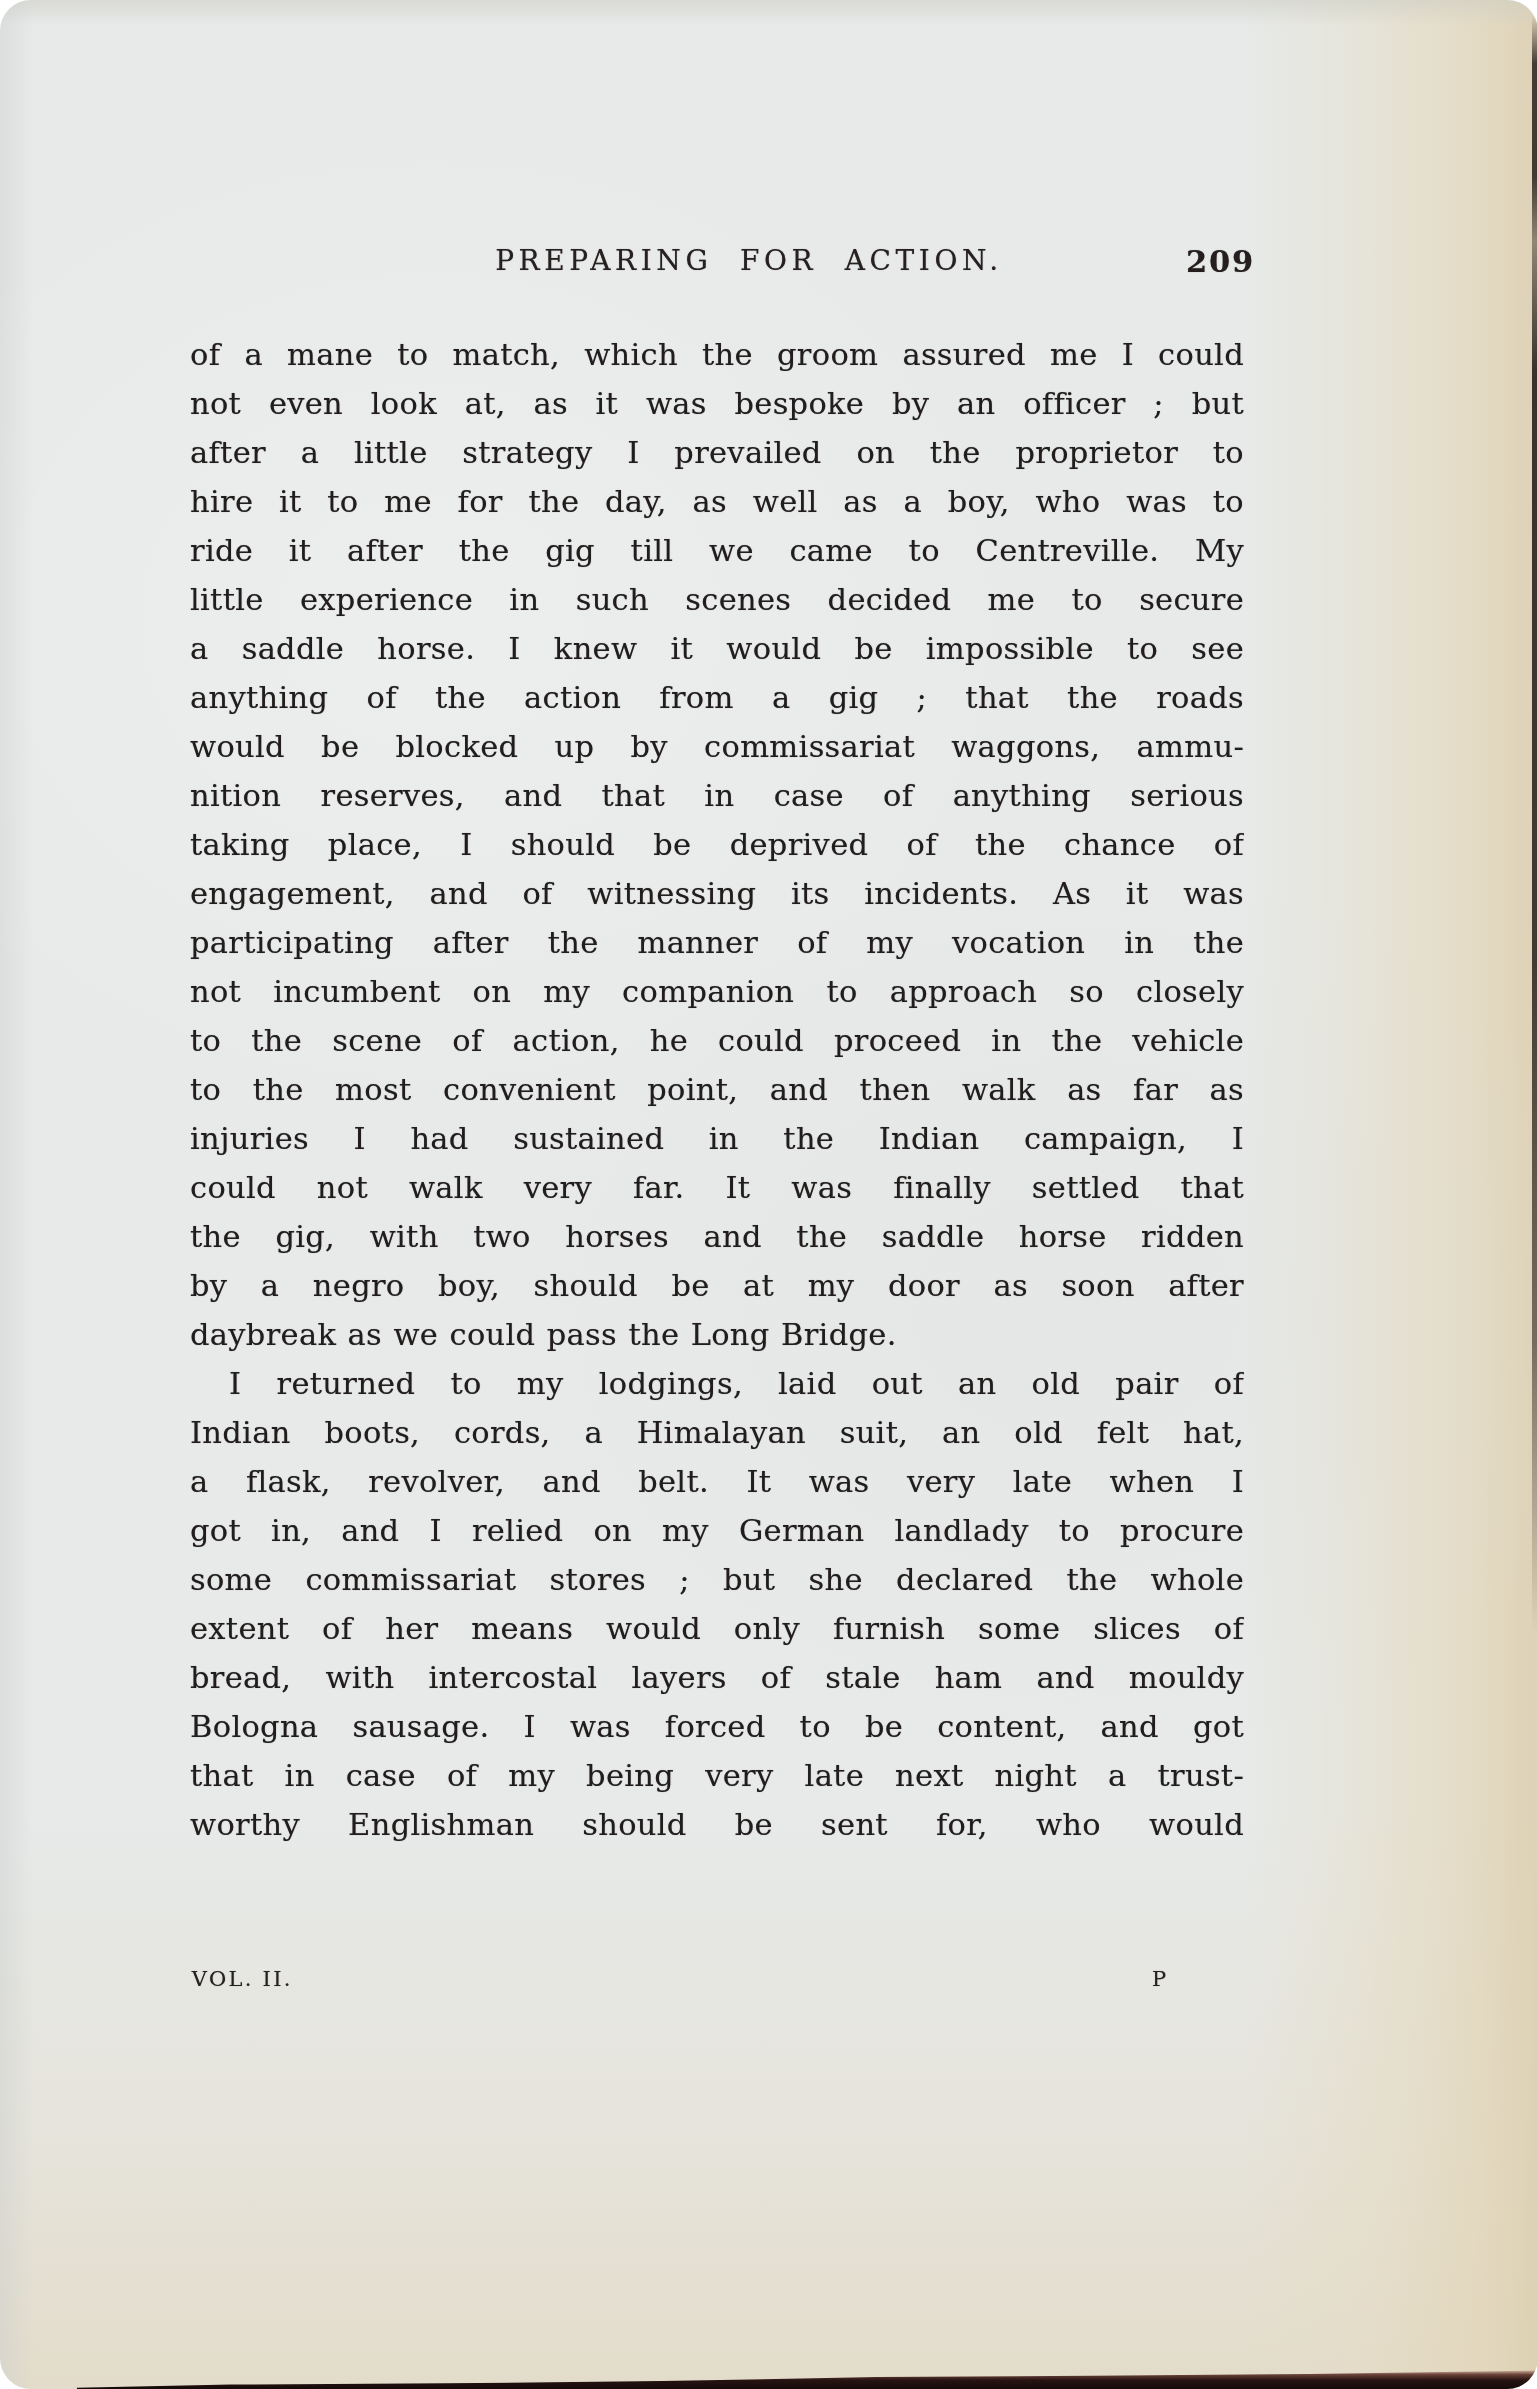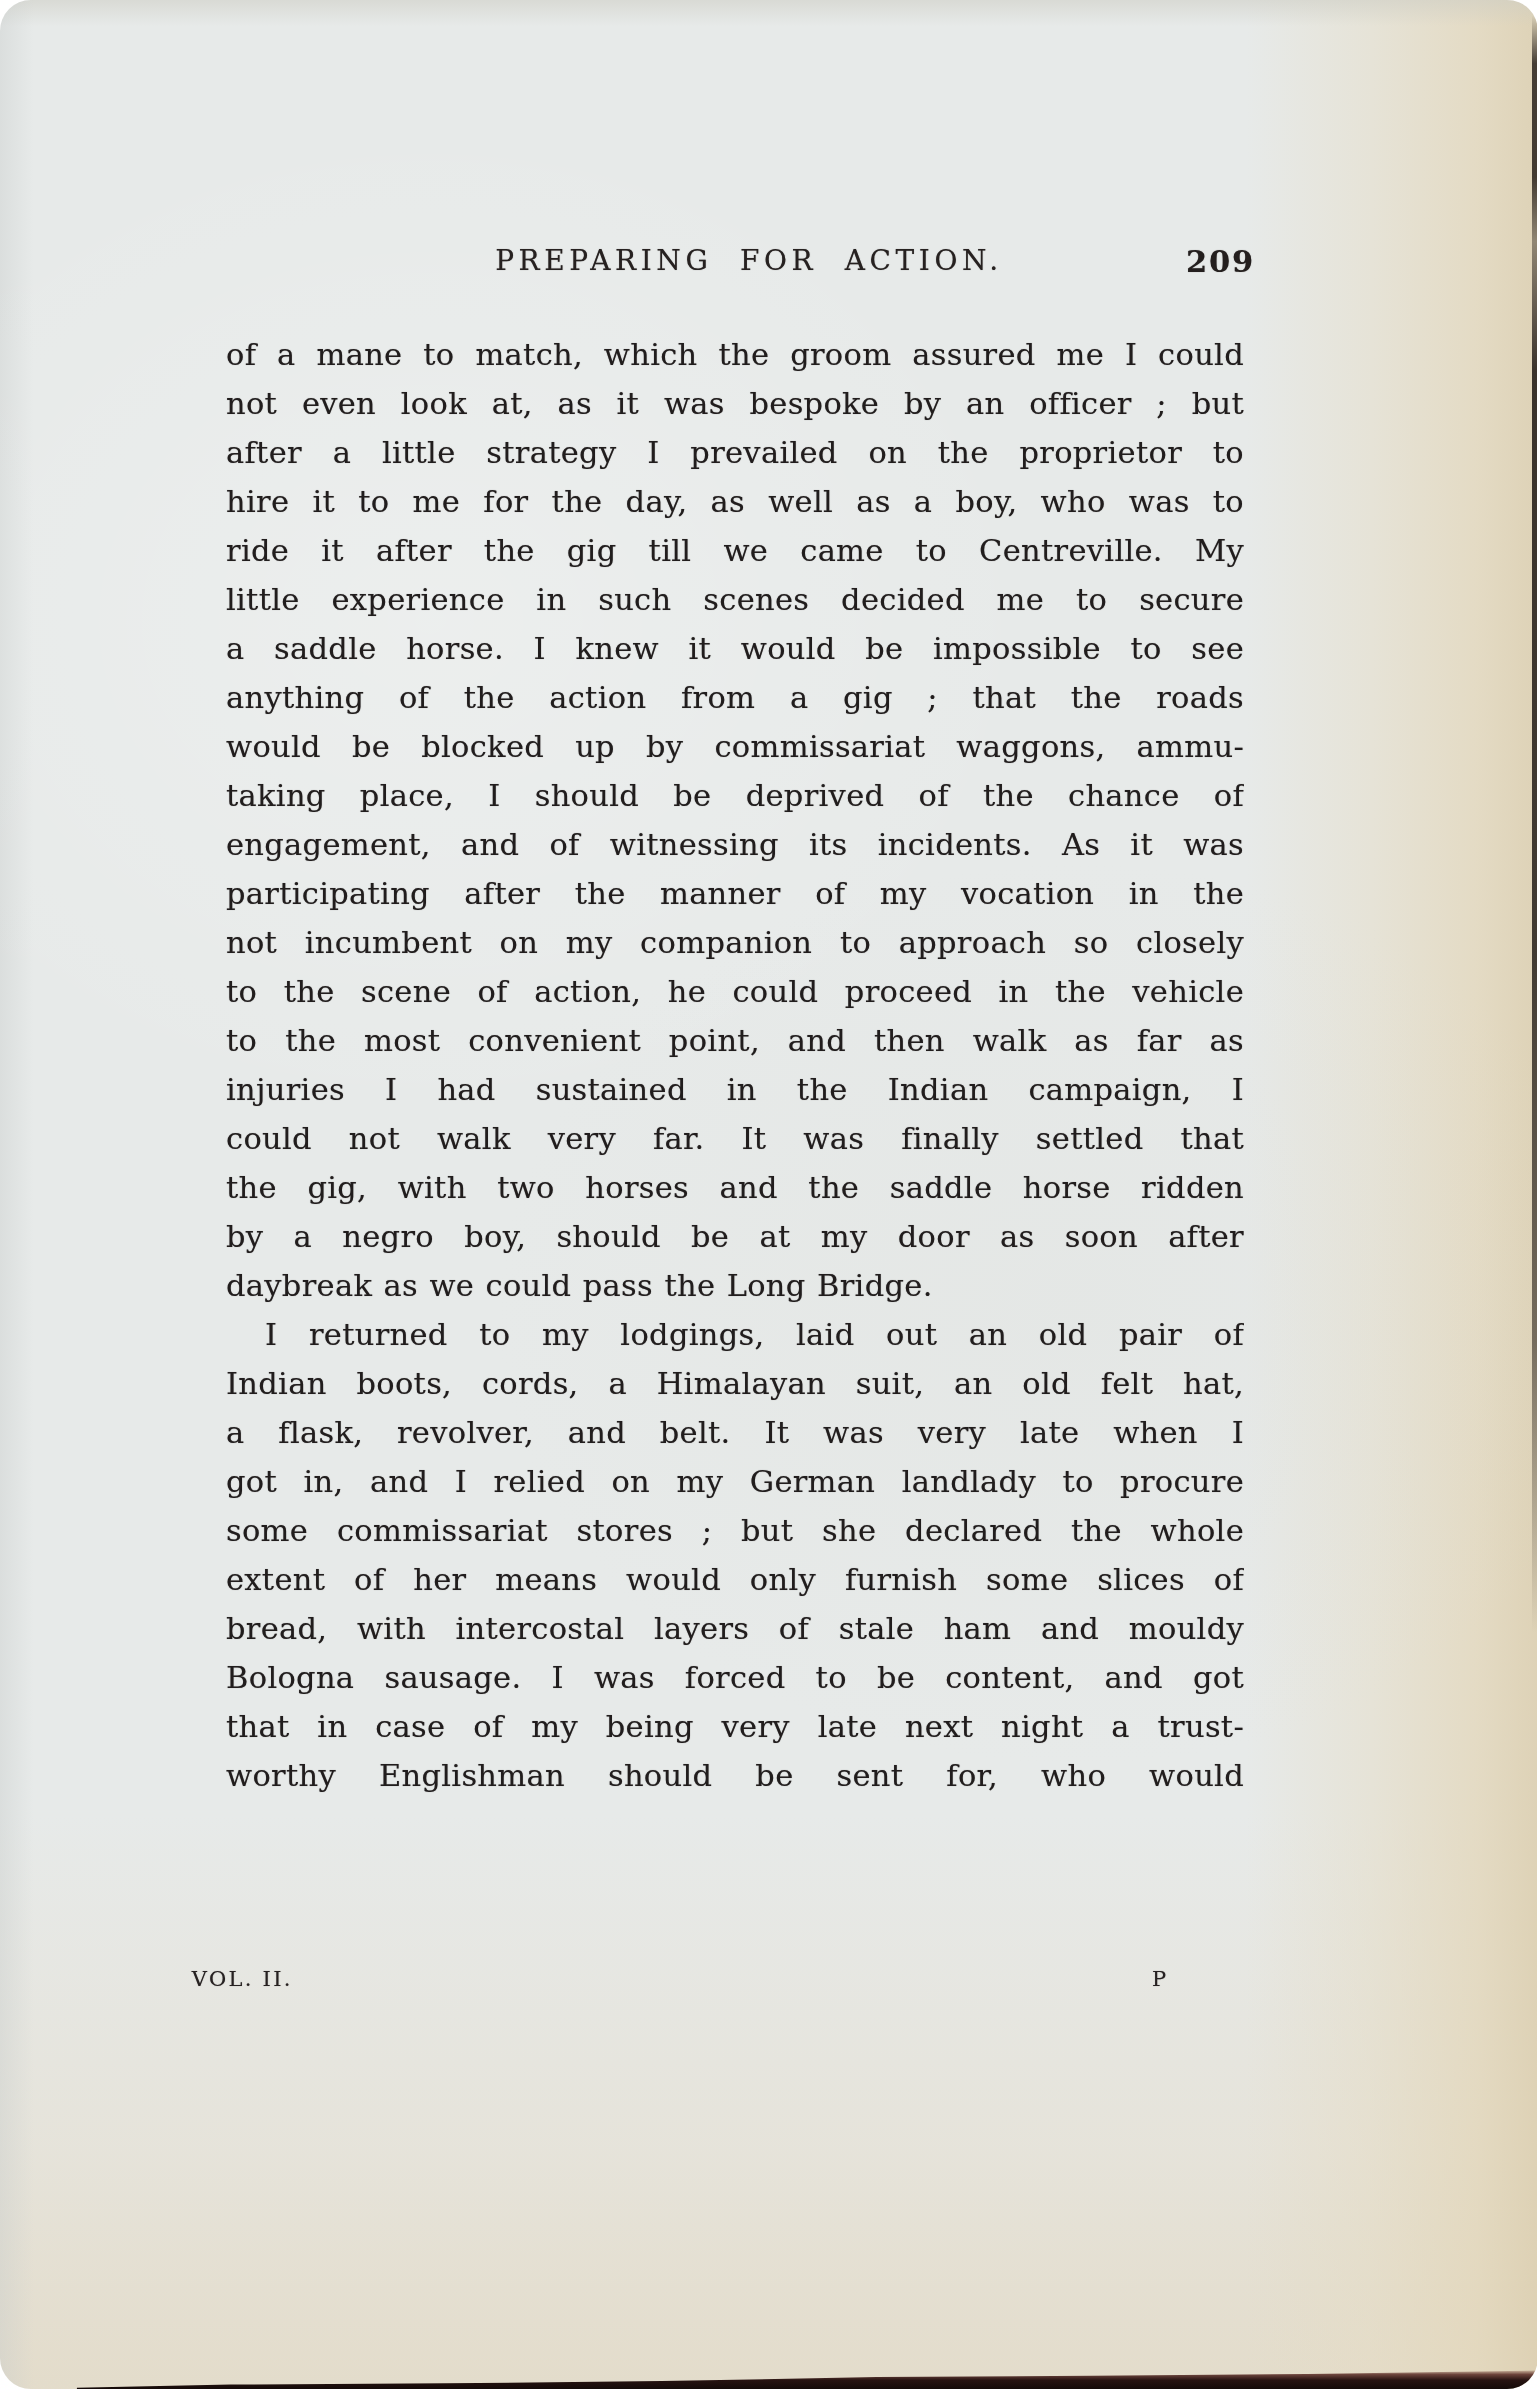--- a/index.html
+++ b/index.html
@@ -98,21 +98,20 @@
   .line {
     height: 49px;
     line-height: 49px;
     font-size: 30.5px;
     letter-spacing: 0.3px;
     word-spacing: 1.4px;
     color: #211d1d;
     text-align: justify;
     overflow: hidden;
     text-shadow: 0 0 0.9px rgba(30,27,27,0.45);
-    margin-left: 36px;
   }
   .line::after {
     content: "";
     display: inline-block;
     width: 100%;
     height: 0;
     vertical-align: top;
   }
   .line.para-end { text-align: left; }
   .line.para-end::after { content: none; }
@@ -157,20 +156,21 @@
   <div class="body-text">
     <div class="line">of a mane to match, which the groom assured me I could</div>
     <div class="line">not even look at, as it was bespoke by an officer ; but</div>
     <div class="line">after a little strategy I prevailed on the proprietor to</div>
     <div class="line">hire it to me for the day, as well as a boy, who was to</div>
     <div class="line">ride it after the gig till we came to Centreville.  My</div>
     <div class="line">little experience in such scenes decided me to secure</div>
     <div class="line">a saddle horse.  I knew it would be impossible to see</div>
     <div class="line">anything of the action from a gig ; that the roads</div>
     <div class="line">would be blocked up by commissariat waggons, ammu-</div>
+    <div class="line">nition reserves, and that in case of anything serious</div>
     <div class="line">taking place, I should be deprived of the chance of</div>
     <div class="line">engagement, and of witnessing its incidents.  As it was</div>
     <div class="line">participating after the manner of my vocation in the</div>
     <div class="line">not incumbent on my companion to approach so closely</div>
     <div class="line">to the scene of action, he could proceed in the vehicle</div>
     <div class="line">to the most convenient point, and then walk as far as</div>
     <div class="line">injuries I had sustained in the Indian campaign, I</div>
     <div class="line">could not walk very far.  It was finally settled that</div>
     <div class="line">the gig, with two horses and the saddle horse ridden</div>
     <div class="line">by a negro boy, should be at my door as soon after</div>

